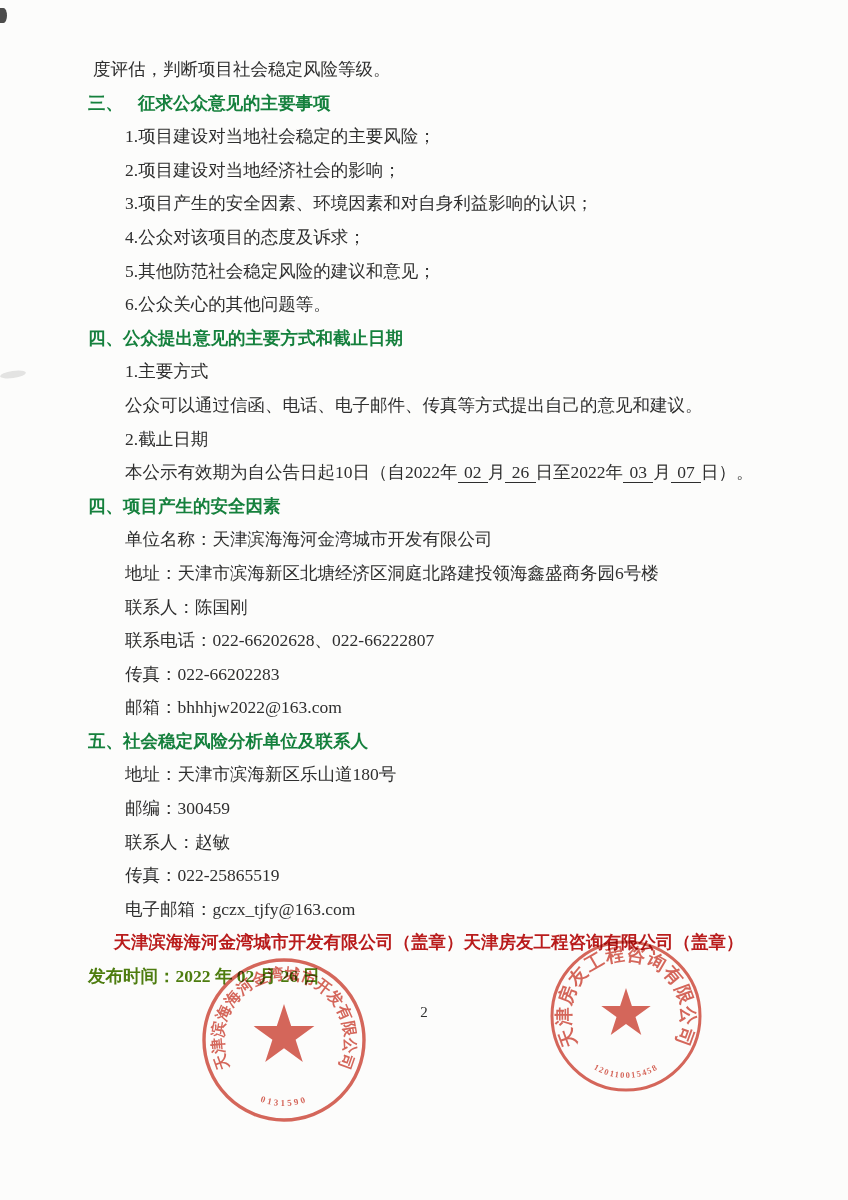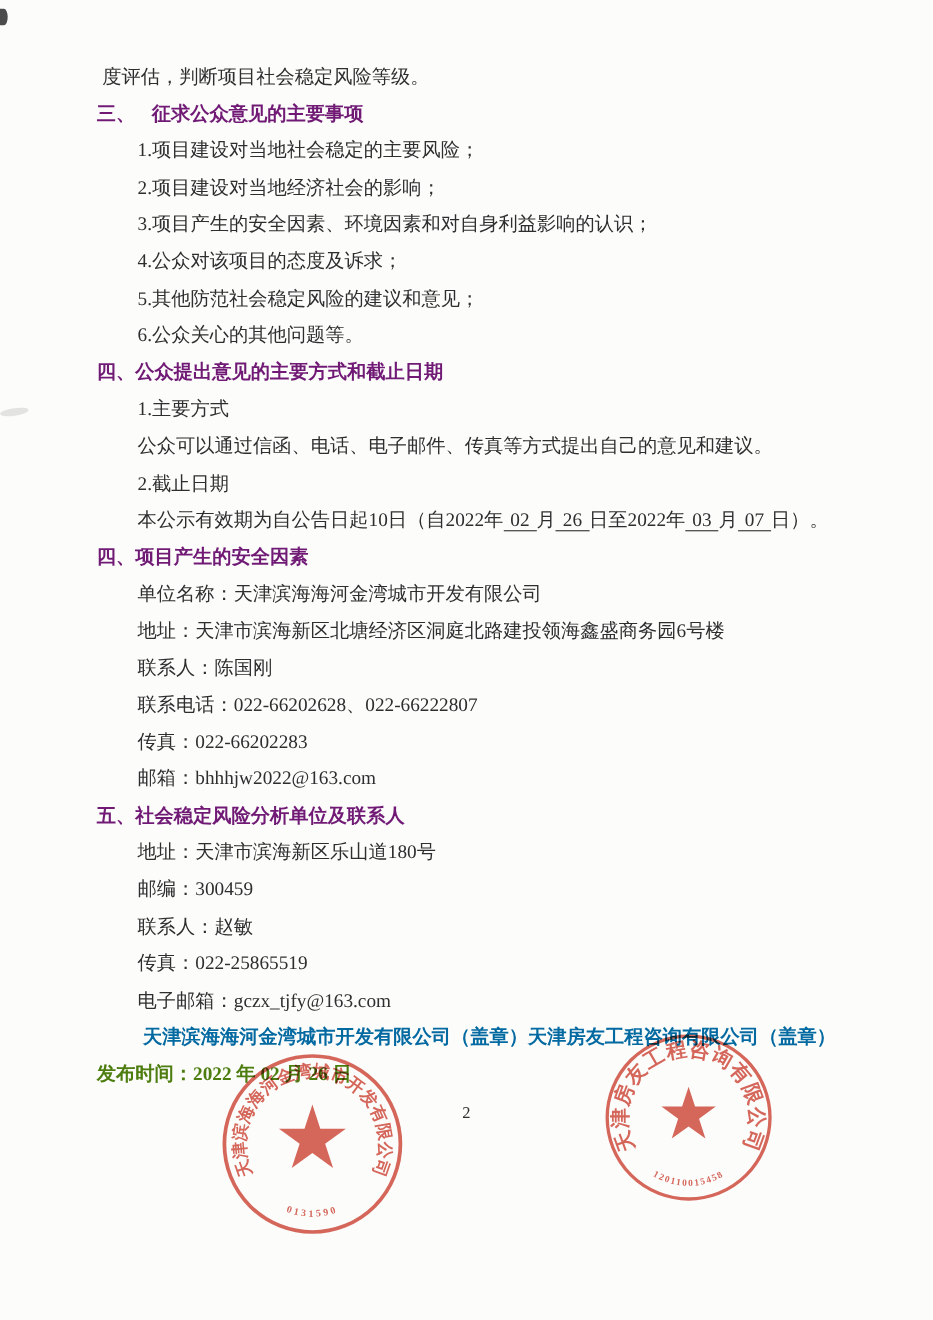--- a/index.html
+++ b/index.html
@@ -5,27 +5,27 @@
   html,body{margin:0;padding:0;background:#ffffff;}
   .page{
     position:relative;width:848px;height:1200px;overflow:hidden;
     background:#fcfcfb;
     font-family:"Liberation Serif","DejaVu Serif",serif;
     color:#2e2e2e;
   }
   .content{padding:58px 88px 0 88px;}
   .ln{font-size:17.5px;line-height:23px;margin:0 0 10.6px 0;}
   .cont{margin-left:5px;}
-  .h{font-weight:bold;color:#701a75;}
+  .h{font-weight:bold;color:#15803d;}
   .h3{margin-top:6px;}
   .h3 .hlabel{margin-right:15px;}
   .hlabel{display:inline-block;}
   .item{margin-left:37px;}
   .u{border-bottom:1.4px solid #2e2e2e;padding:0 2px;white-space:pre;}
-  .sig{display:flex;justify-content:flex-end;font-weight:bold;margin-left:9px;color:#0369a1;}
+  .sig{display:flex;justify-content:center;font-weight:bold;margin-left:9px;color:#b91c1c;}
   .pub{text-align:left;font-weight:bold;color:#4d7c0f;}
   .pagenum{text-align:center;font-size:15px;line-height:20px;margin:14px 0 0 0;}
   .seal{position:absolute;mix-blend-mode:multiply;opacity:.82;pointer-events:none;}
   .seal-left{left:200px;top:956px;}
   .seal-right{left:548px;top:938px;}
   .seal text{font-family:"Liberation Serif","DejaVu Serif",serif;font-weight:bold;fill:#cf4537;}
   .stain{position:absolute;}
   .stain-a{left:0;top:8px;width:7px;height:15px;background:#4c4c4c;border-radius:0 60% 60% 0;}
   .stain-b{left:0;top:371px;width:26px;height:7px;background:#e3e3e2;border-radius:50%;transform:rotate(-8deg);}
 </style>

